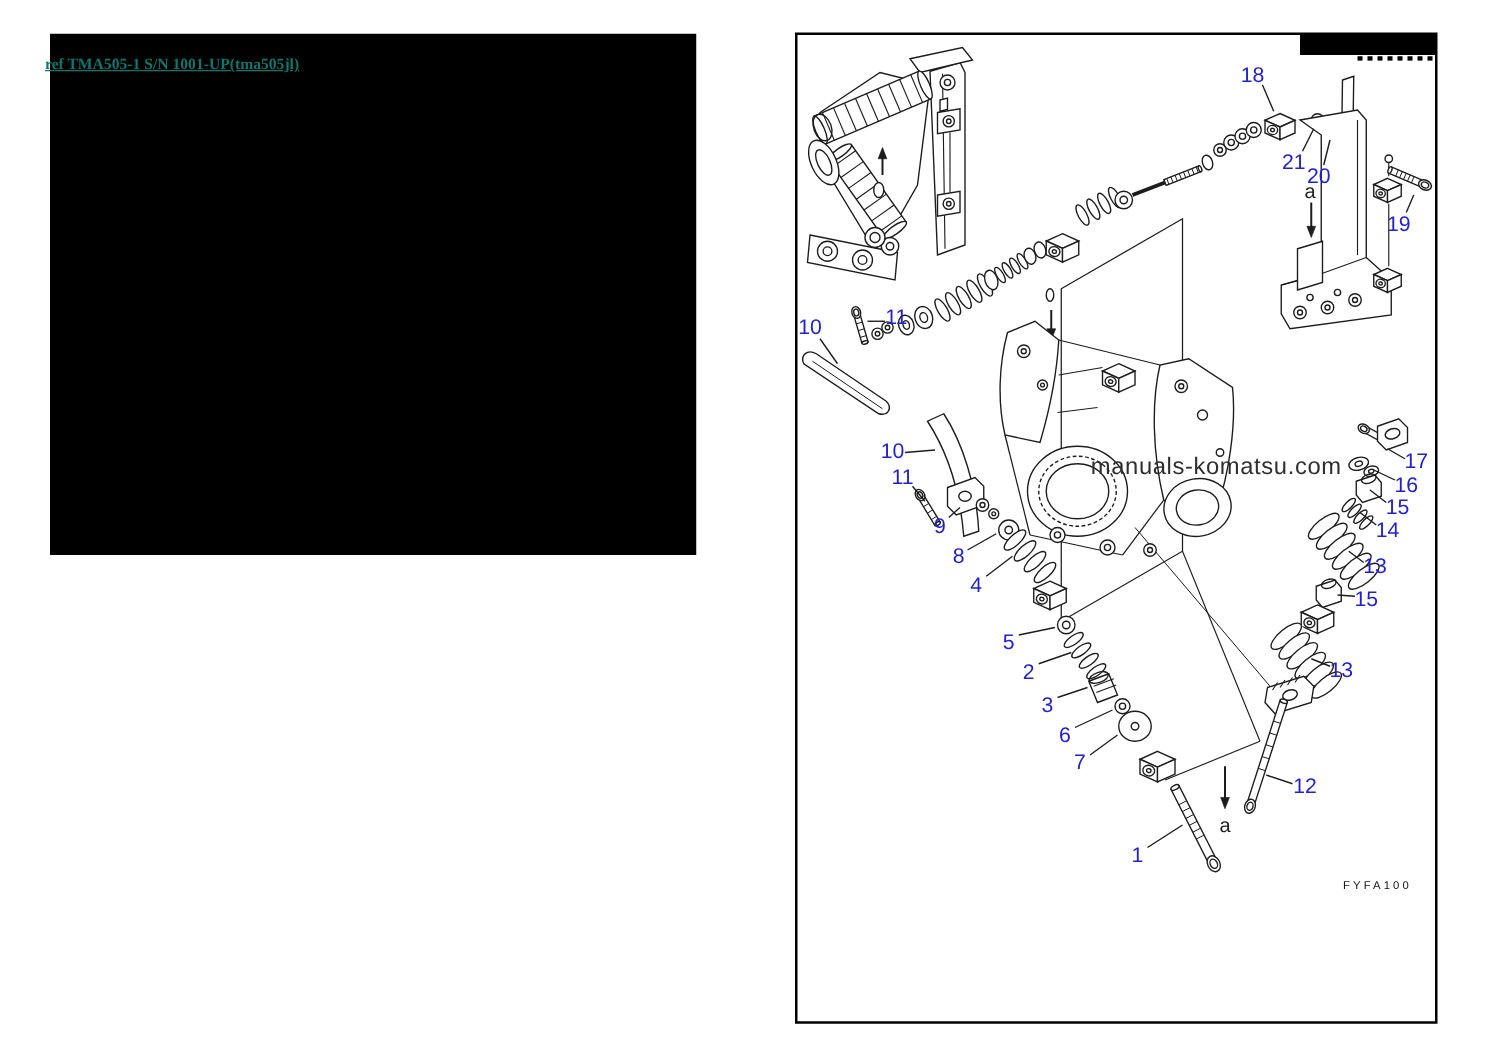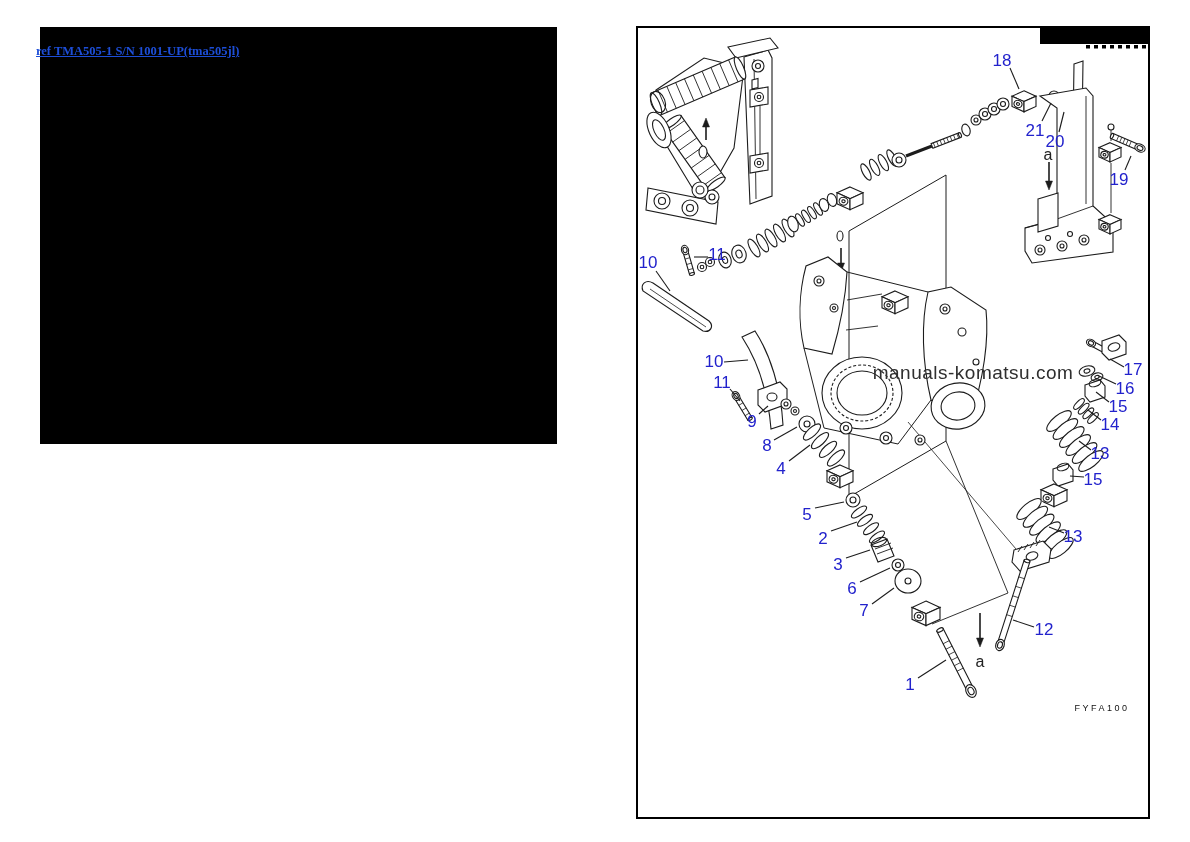--- a/index.html
+++ b/index.html
@@ -1,19 +1,19 @@
 <!DOCTYPE html>
 <html><head>
 <meta charset="utf-8">
 <style>
   html,body{margin:0;padding:0;background:#ffffff;}
   .page{position:relative;width:1190px;height:842px;background:#fff;overflow:hidden;
         font-family:"Liberation Sans",sans-serif;}
   .black-panel{position:absolute;left:40px;top:27px;width:517px;height:417px;background:#000;}
-  a.ref-link{position:absolute;left:36px;top:44px;color:#1d4ed8;
+  a.ref-link{position:absolute;left:36px;top:44px;color:#0f766e;
              font-family:"Liberation Serif",serif;font-weight:bold;font-size:12.5px;
              text-decoration:underline;white-space:nowrap;z-index:5;}
   svg.diagram{position:absolute;left:0;top:0;}
   text.callout{font-family:"Liberation Sans",sans-serif;font-size:17px;cursor:pointer;}
   text.refletter{font-family:"Liberation Sans",sans-serif;font-size:16px;fill:#222;}
   text.watermark{font-family:"Liberation Sans",sans-serif;font-size:19px;fill:#2f2f2f;letter-spacing:0.5px;}
   text.figcode{font-family:"Liberation Sans",sans-serif;font-size:9px;fill:#111;letter-spacing:2.5px;}
 </style>
 </head>
 <body>

